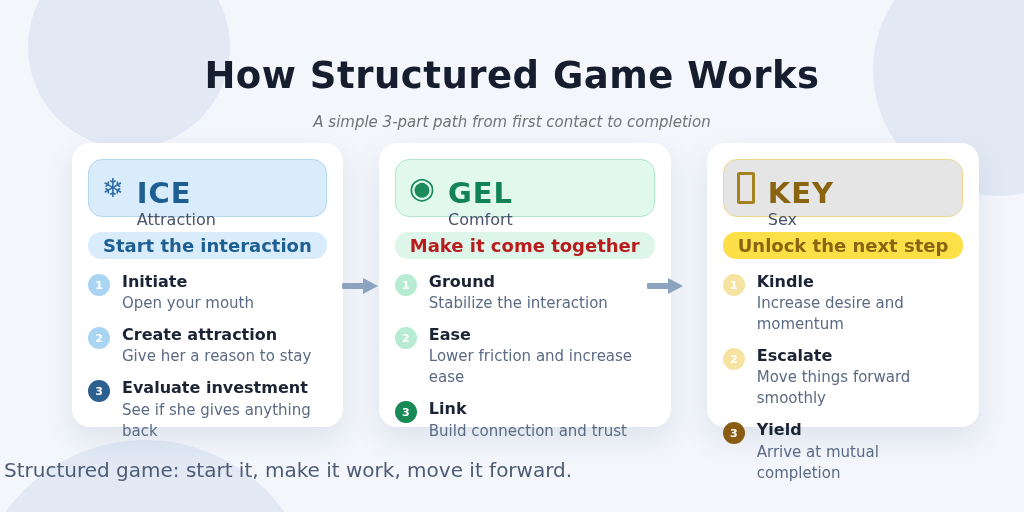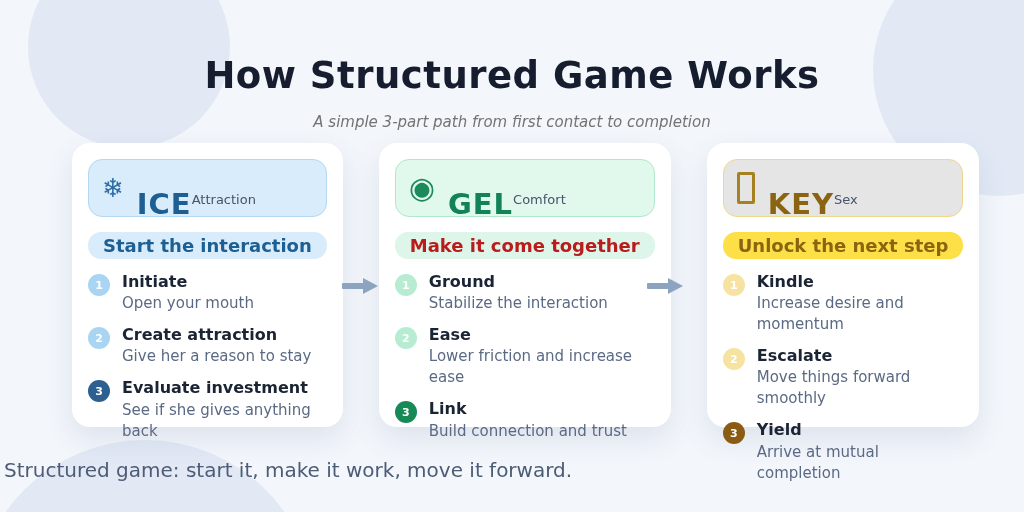--- a/index.html
+++ b/index.html
@@ -24,23 +24,23 @@
   .row{position:absolute;left:72px;top:143px;width:880px;display:flex;gap:36px;}
   .card{
     flex:1;background:#ffffff;border-radius:18px;height:284px;box-sizing:border-box;
     padding:16px;box-shadow:0 12px 28px rgba(90,110,150,.14);
   }
   .card-head{
     border-radius:14px;height:58px;box-sizing:border-box;
     display:flex;align-items:center;gap:13px;padding:6px 13px;
   }
   .icon{line-height:1;flex-shrink:0;}
-  .head-txt{display:flex;flex-direction:row;margin-top:32px;}
+  .head-txt{display:flex;flex-direction:column;margin-top:32px;}
   .head-title{font-size:29px;font-weight:800;letter-spacing:1px;line-height:1;}
-  .head-sub{font-size:13px;color:#46536b;margin-top:2px;}
+  .head-sub{font-size:16px;color:#46536b;margin-top:2px;}
   .pill{
     margin:15px auto 13px;width:fit-content;padding:3px 15px;border-radius:13px;
     font-size:18px;font-weight:700;white-space:nowrap;
   }
   .step{display:flex;gap:12px;margin-bottom:11px;}
   .badge{
     width:22px;height:22px;border-radius:50%;flex-shrink:0;margin-top:2px;
     color:#fff;font-size:11px;font-weight:700;
     display:flex;align-items:center;justify-content:center;
   }

